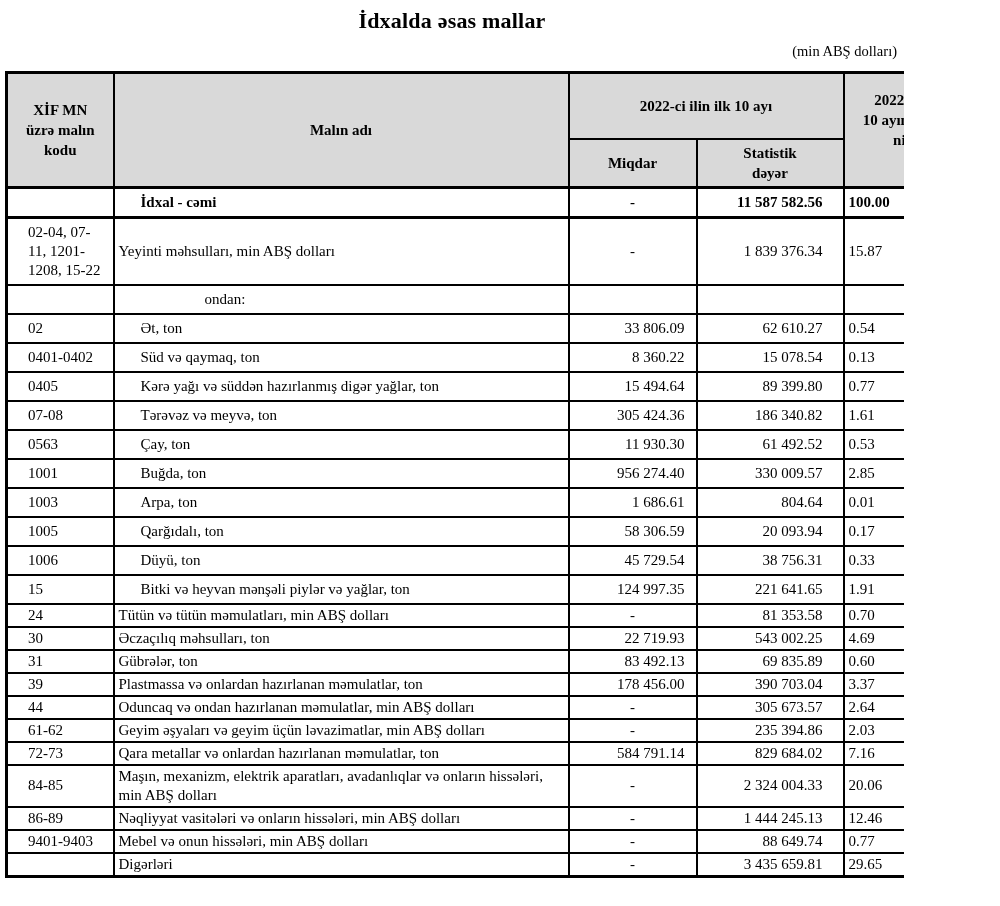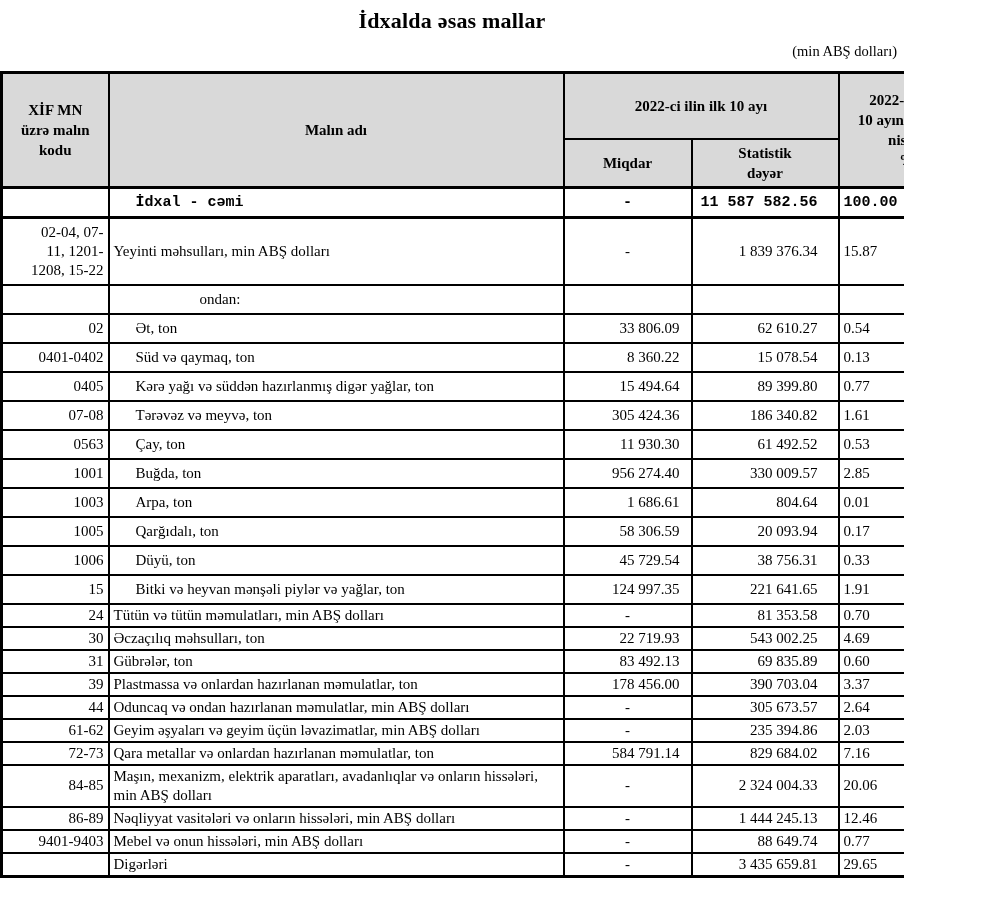--- a/index.html
+++ b/index.html
@@ -19,20 +19,21 @@
   }
   .unit-note {
     text-align: right;
     font-size: 14.5px;
     margin: 9px 7px 11px 0;
   }
   table.main {
     border-collapse: collapse;
     table-layout: fixed;
     width: 990px;
+    margin-left: 5px;
     border: 3px solid #000;
   }
   th, td { border: 2px solid #000; }
   thead th {
     background: #d9d9d9;
     font-weight: bold;
     font-size: 15px;
     text-align: center;
     vertical-align: middle;
     white-space: pre-line;
@@ -42,24 +43,24 @@
   thead tr.h-top { height: 66px; }
   thead tr.h-sub { height: 48px; }
   thead tr.h-sub th { border-bottom-width: 3px; }
   thead th.span-rows { border-bottom-width: 3px; }
   tbody td {
     font-size: 15px;
     line-height: 19px;
     vertical-align: middle;
     padding: 4px 4px;
   }
-  tbody tr:first-child td { border-bottom-width: 3px; font-family: Liberation Mono, monospace; }
+  tbody tr:first-child td { border-bottom-width: 3px; }
   tbody tr:nth-child(n+14) td { padding-top: 1px; padding-bottom: 1px; }
   tbody tr.bold td { font-weight: bold; }
-  td.col-code { text-align: right; padding-left: 20px; border-radius: 24px; }
+  td.col-code { text-align: left; padding-left: 20px; border-radius: 24px; }
   td.col-name { text-align: left; padding-left: 4px; }
   td.col-name.indent-1 { padding-left: 26px; }
   td.col-name.indent-2 { padding-left: 90px; }
   td.col-qty  { text-align: right; padding-right: 11px; }
   td.col-stat { text-align: right; padding-right: 20px; }
   td.col-pct  { text-align: left; padding-right: 13px; }
   td.dash { text-align: center; padding-right: 4px; }
   col.c-code { width: 107px; }
   col.c-name { width: 455px; }
   col.c-qty  { width: 128px; }

